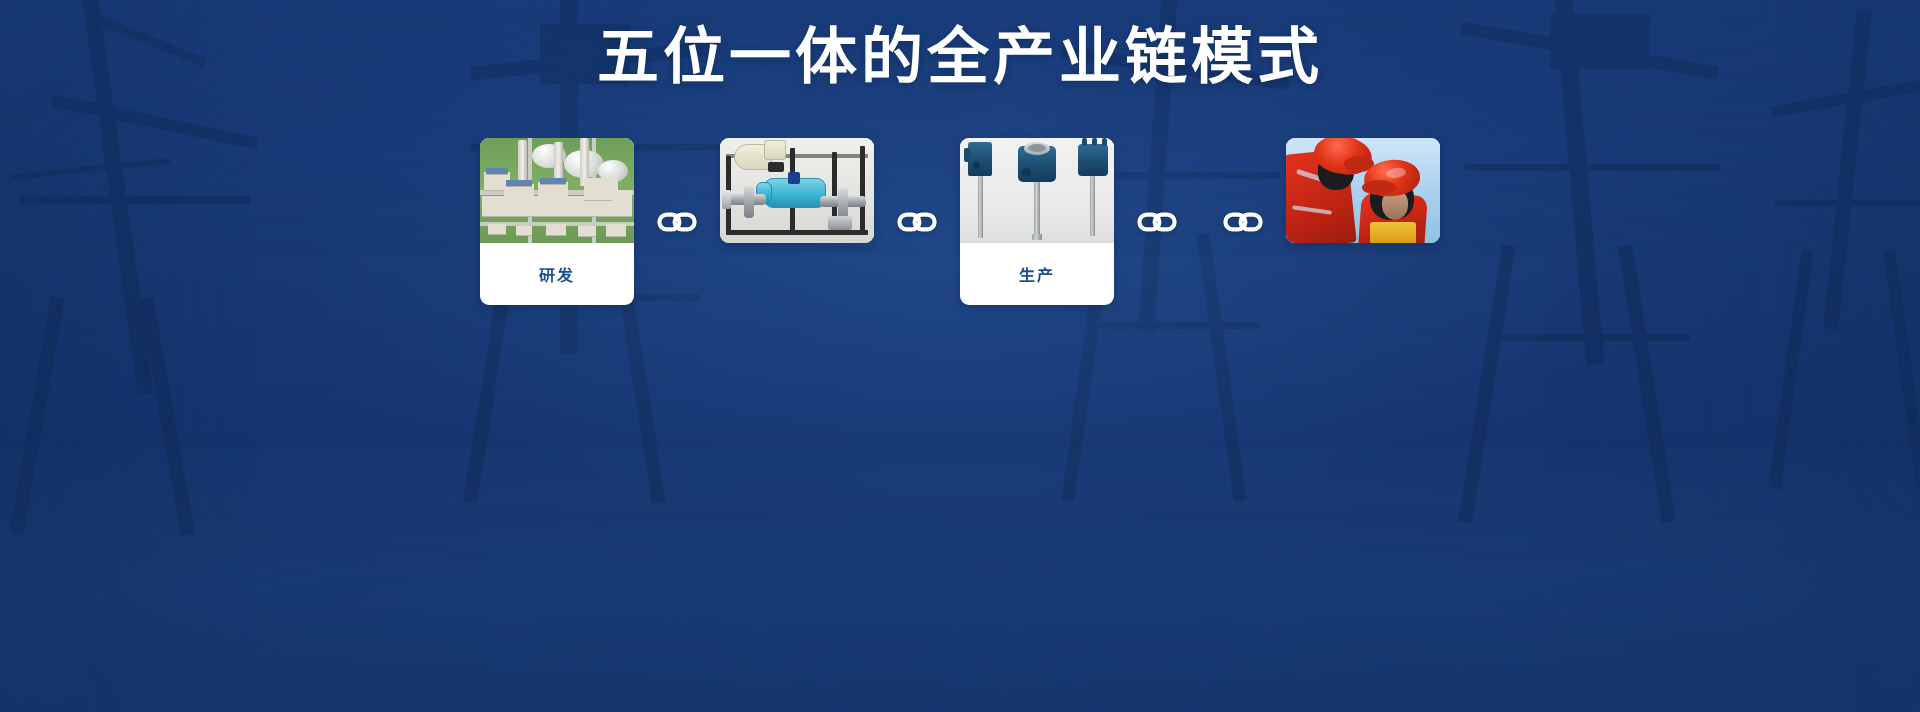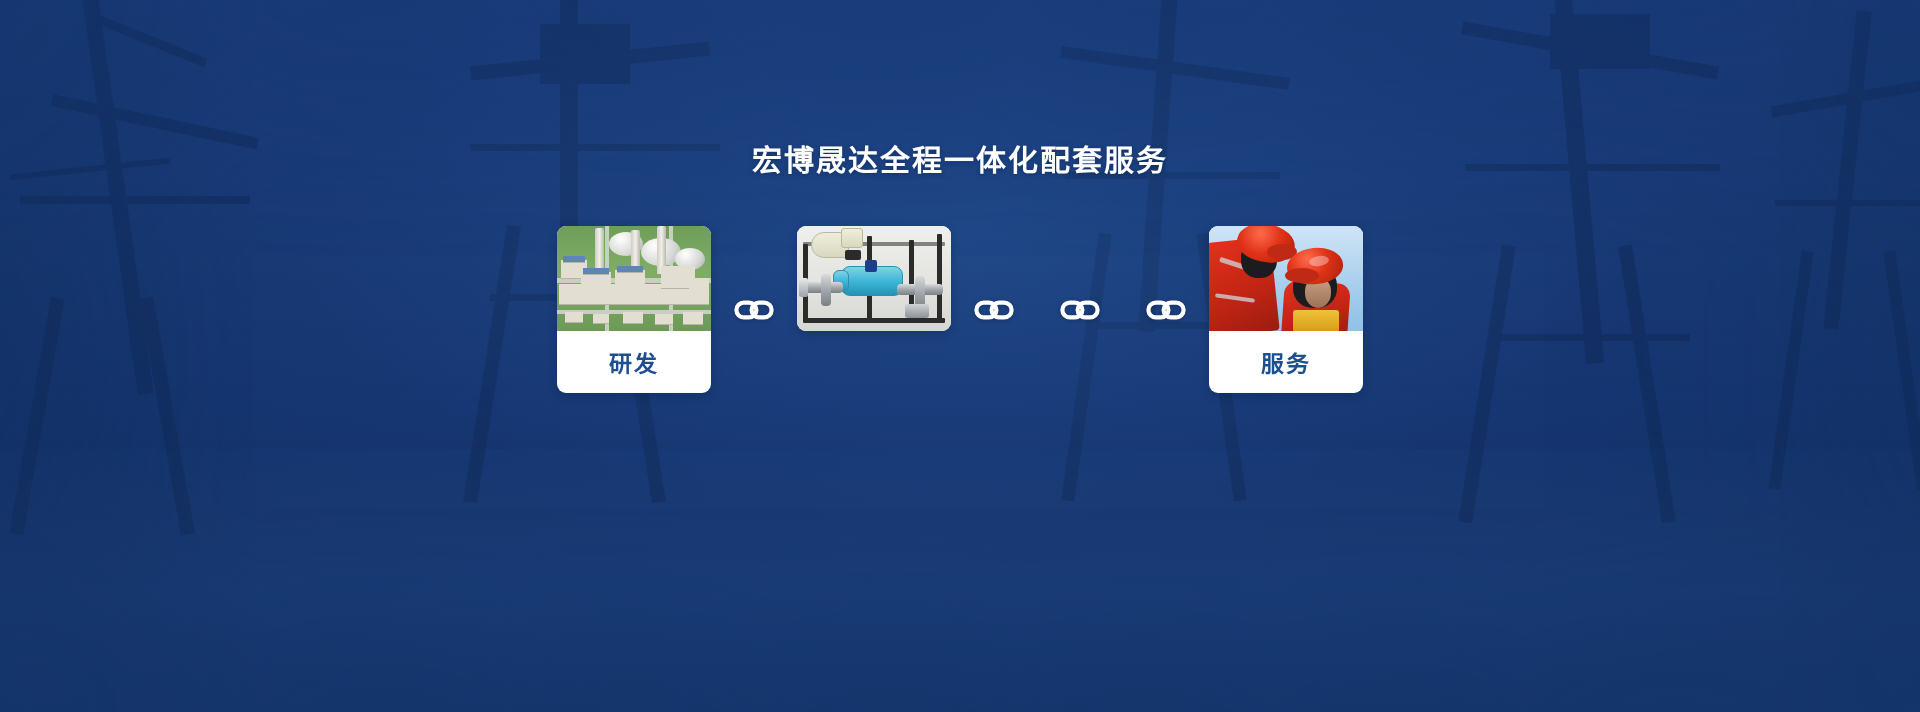--- a/index.html
+++ b/index.html
@@ -117,21 +117,21 @@
     flex:none;
   }
   .card-thumb{
     width:100%; height:105px;
     position:relative; overflow:hidden;
     background:#dfe3e6;
   }
   .card-label{
     height:62px;
     display:flex; align-items:center; justify-content:center;
-    font-size:23px; font-weight:bold; color:#1d4f91;
+    font-size:16px; font-weight:bold; color:#1d4f91;
     letter-spacing:2px;
   }
 
   
   .link{
     width:86px; height:167px;
     display:flex; align-items:center; justify-content:center;
     flex:none;
   }
   .link svg{ display:block; filter:drop-shadow(0 1px 2px rgba(8,30,66,.45)); }
@@ -301,22 +301,22 @@
     <i style="left:140px;top:240px;width:12px;height:240px;transform:rotate(-8deg);"></i>
     <i style="left:15px;top:190px;width:175px;height:6px;"></i>
   </div>
 
   <div class="bg-tint"></div>
   <div class="bg-tint2"></div>
   <div class="bg-vignette"></div>
 
   <div class="content">
 
-    <div class="subtitle">宏博晟达全程一体化配套服务</div>
-
+
+    <div class="title">五位一体的全产业链模式</div>
 
     <div class="chain">
 
       <div class="card">
         <div class="card-thumb th-plant">
           <div class="road" style="left:0;top:52px;width:154px;height:5px;"></div>
           <div class="road" style="left:0;top:84px;width:154px;height:4px;"></div>
           <div class="road" style="left:48px;top:0;width:4px;height:105px;"></div>
           <div class="road" style="left:112px;top:0;width:4px;height:105px;"></div>
           <div class="dome" style="left:52px;top:6px;width:34px;height:24px;"></div>
@@ -377,20 +377,42 @@
 
       <div class="link">
         <svg width="40" height="24" viewBox="0 0 40 24">
           <g fill="none" stroke="#ffffff" stroke-width="4.2" stroke-linecap="round">
             <rect x="2.4" y="4.6" width="20" height="14.8" rx="7.4"></rect>
             <rect x="17.6" y="4.6" width="20" height="14.8" rx="7.4"></rect>
           </g>
         </svg>
       </div>
 
+      <div class="card">
+        <div class="card-thumb th-inst">
+          <div class="head" style="left:8px;top:4px;width:24px;height:34px;border-radius:3px 3px 2px 2px;"></div>
+          <div class="lug" style="left:4px;top:10px;width:6px;height:14px;"></div>
+          <div style="position:absolute;left:13px;top:24px;width:7px;height:7px;border-radius:50%;background:#0f3450;"></div>
+          <div class="rod" style="left:18px;top:38px;width:5px;height:62px;"></div>
+
+          <div class="head" style="left:58px;top:8px;width:38px;height:36px;border-radius:5px;"></div>
+          <div class="cap" style="left:64px;top:4px;width:26px;height:13px;"></div>
+          <div style="position:absolute;left:68px;top:6px;width:18px;height:8px;border-radius:50%;background:#8e969c;"></div>
+          <div style="position:absolute;left:62px;top:30px;width:9px;height:9px;border-radius:50%;background:#10364f;"></div>
+          <div class="rod" style="left:74px;top:44px;width:6px;height:58px;"></div>
+          <div class="rod" style="left:72px;top:96px;width:10px;height:6px;"></div>
+
+          <div class="head" style="left:118px;top:6px;width:30px;height:32px;border-radius:4px;"></div>
+          <div class="lug" style="left:122px;top:0px;width:5px;height:8px;"></div>
+          <div class="lug" style="left:132px;top:0px;width:5px;height:8px;"></div>
+          <div class="lug" style="left:142px;top:0px;width:5px;height:8px;"></div>
+          <div class="rod" style="left:130px;top:38px;width:5px;height:60px;"></div>
+        </div>
+        <div class="card-label">生产</div>
+      </div>
 
       <div class="link">
         <svg width="40" height="24" viewBox="0 0 40 24">
           <g fill="none" stroke="#ffffff" stroke-width="4.2" stroke-linecap="round">
             <rect x="2.4" y="4.6" width="20" height="14.8" rx="7.4"></rect>
             <rect x="17.6" y="4.6" width="20" height="14.8" rx="7.4"></rect>
           </g>
         </svg>
       </div>
 
@@ -413,18 +435,17 @@
           <div class="helm" style="left:28px;top:-2px;width:58px;height:38px;transform:rotate(10deg);"></div>
           <div class="brim" style="left:58px;top:18px;width:30px;height:16px;"></div>
           <div class="suit" style="left:74px;top:56px;width:66px;height:54px;transform:rotate(4deg);"></div>
           <div class="vest" style="left:84px;top:84px;width:46px;height:22px;"></div>
           <div class="hood" style="left:84px;top:40px;width:44px;height:42px;"></div>
           <div class="face" style="left:96px;top:52px;width:26px;height:30px;"></div>
           <div class="helm" style="left:78px;top:22px;width:56px;height:36px;transform:rotate(-6deg);"></div>
           <div class="brim" style="left:76px;top:42px;width:34px;height:15px;"></div>
           <div style="position:absolute;left:100px;top:30px;width:20px;height:10px;background:rgba(255,255,255,.35);border-radius:50%;transform:rotate(-8deg);"></div>
         </div>
-        <div class="card-label">服务</div>
       </div>
 
     </div>
   </div>
 </div>
 
 </body></html>

